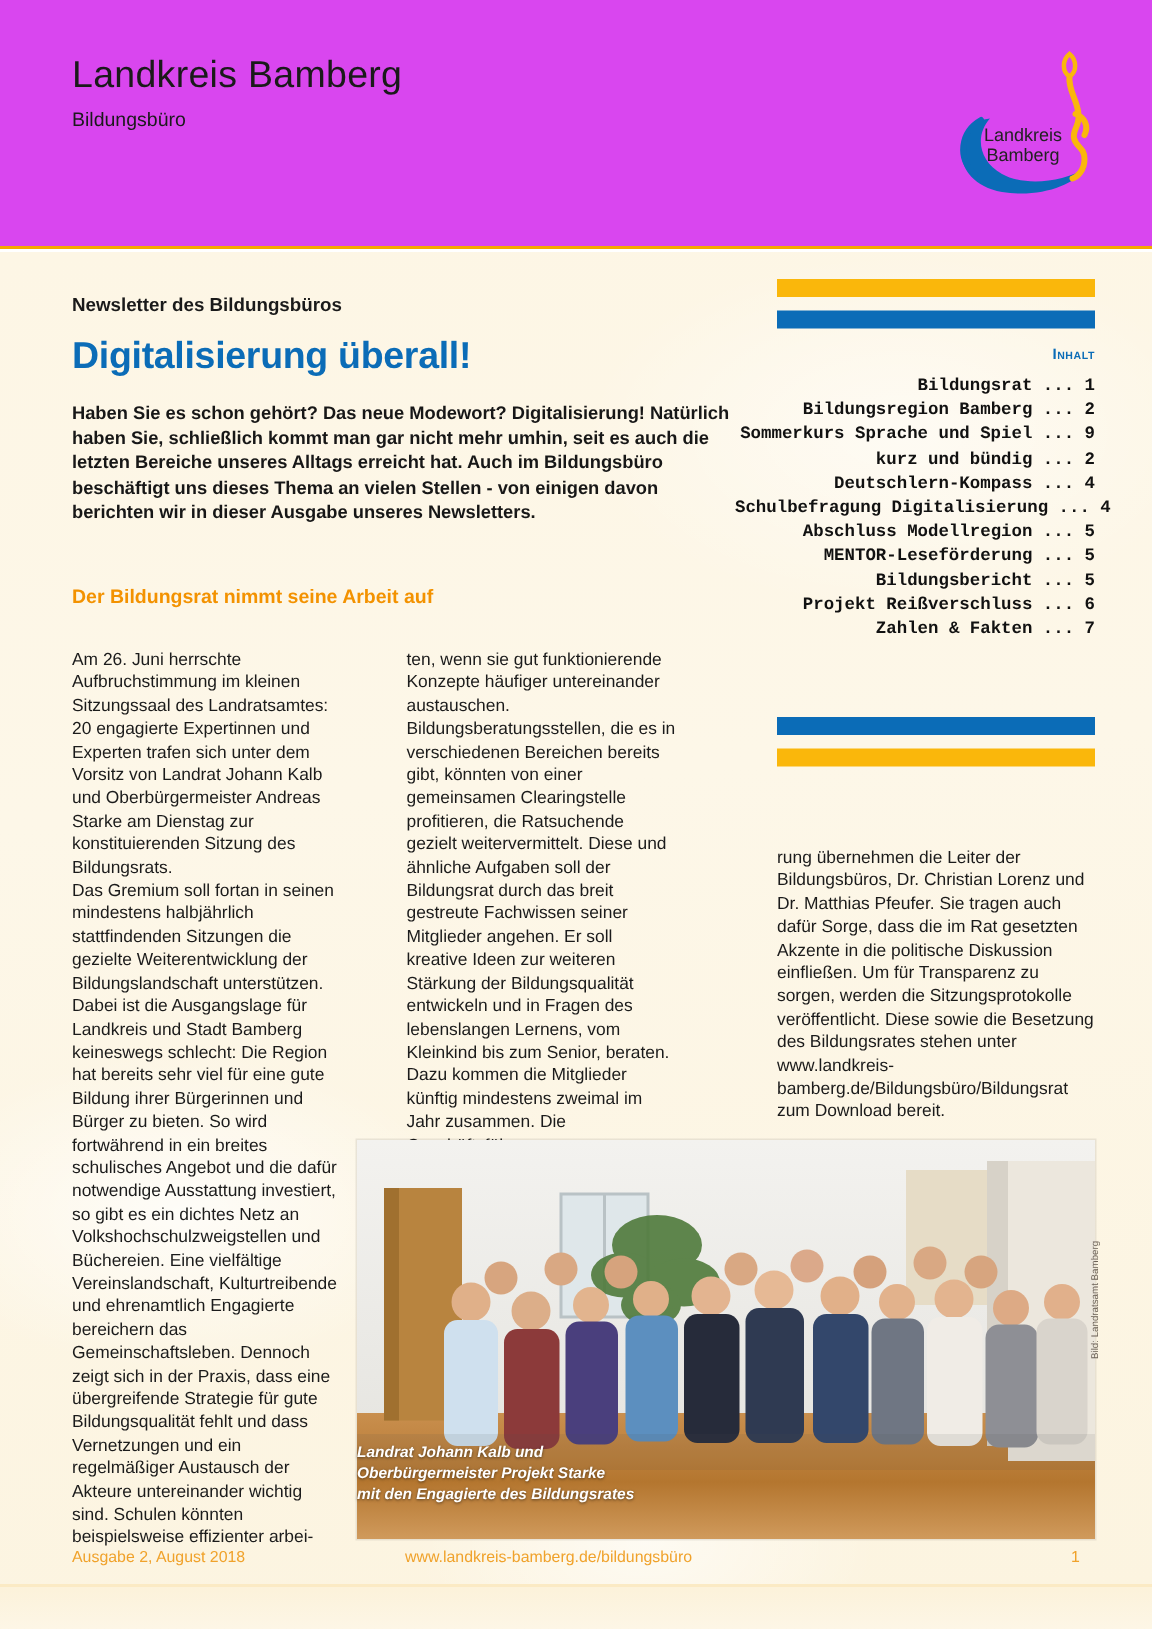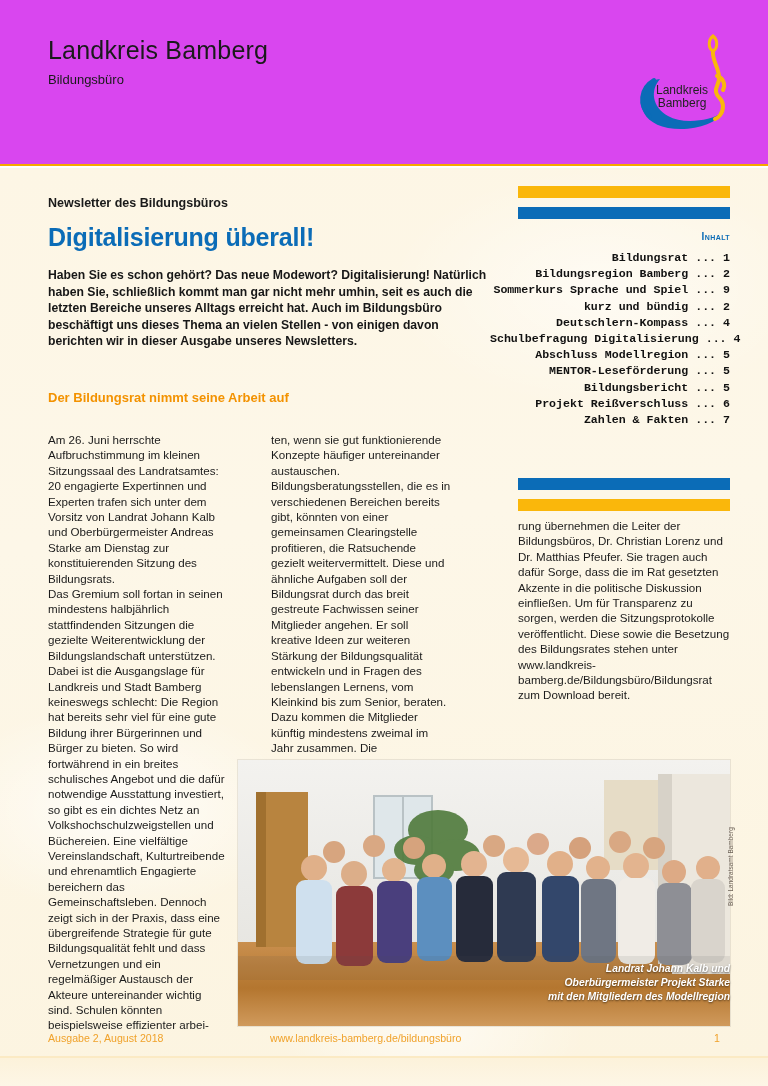--- a/index.html
+++ b/index.html
@@ -89,32 +89,32 @@
   
   .col{
     position:absolute;
     font-size:11.6px;color:#1b1b1b;line-height:15.4px;
     text-align:left;
   }
   .col p{margin:0;}
   .col-1{left:48px;top:432px;width:181px;}
   .col-2{left:271px;top:432px;width:181px;}
   .col-3{left:518px;top:518px;width:212px;}
-  .col-3 .wrap{word-break:break-word;}
+  .col-3 .wrap{word-break:break-word;margin-top:46px;}
 
   
   .photo{
     position:absolute;left:238px;top:760px;width:492px;height:266px;
     overflow:hidden;
     box-shadow:0 0 0 1px rgba(0,0,0,.08);
   }
   .photo svg{display:block;}
   .photo-caption{
     position:absolute;left:238px;top:962px;width:492px;
-    text-align:right;
+    text-align:left;
     font-size:10.3px;font-style:italic;font-weight:bold;color:#ffffff;
     line-height:14.2px;
     text-shadow:0 1px 2px rgba(0,0,0,.55);
     pointer-events:none;
   }
   .photo-credit{
     position:absolute;left:727px;top:906px;
     font-size:6.5px;color:#6d6358;
     transform:rotate(-90deg);transform-origin:left top;
     white-space:nowrap;
@@ -256,19 +256,19 @@
         <circle cx="416" cy="88" r="11" fill="#d7a57f"></circle>
     </g>
 
     <rect x="0" y="196" width="492" height="24" fill="#4a4a52" opacity=".10"></rect>
   </svg>
 </div>
 
 <div class="photo-caption">
   <div>Landrat Johann Kalb und</div>
   <div>Oberbürgermeister Projekt Starke</div>
-  <div>mit den Mitgliedern des Modellregion</div>
+  <div>mit den Engagierte des Bildungsrates</div>
 </div>
 <div class="photo-credit">Bild: Landratsamt Bamberg</div>
 
 <div class="footer-left">Ausgabe 2, August 2018</div>
 <div class="footer-center">www.landkreis-bamberg.de/bildungsbüro</div>
 <div class="footer-right">1</div>
 
 </body></html>

